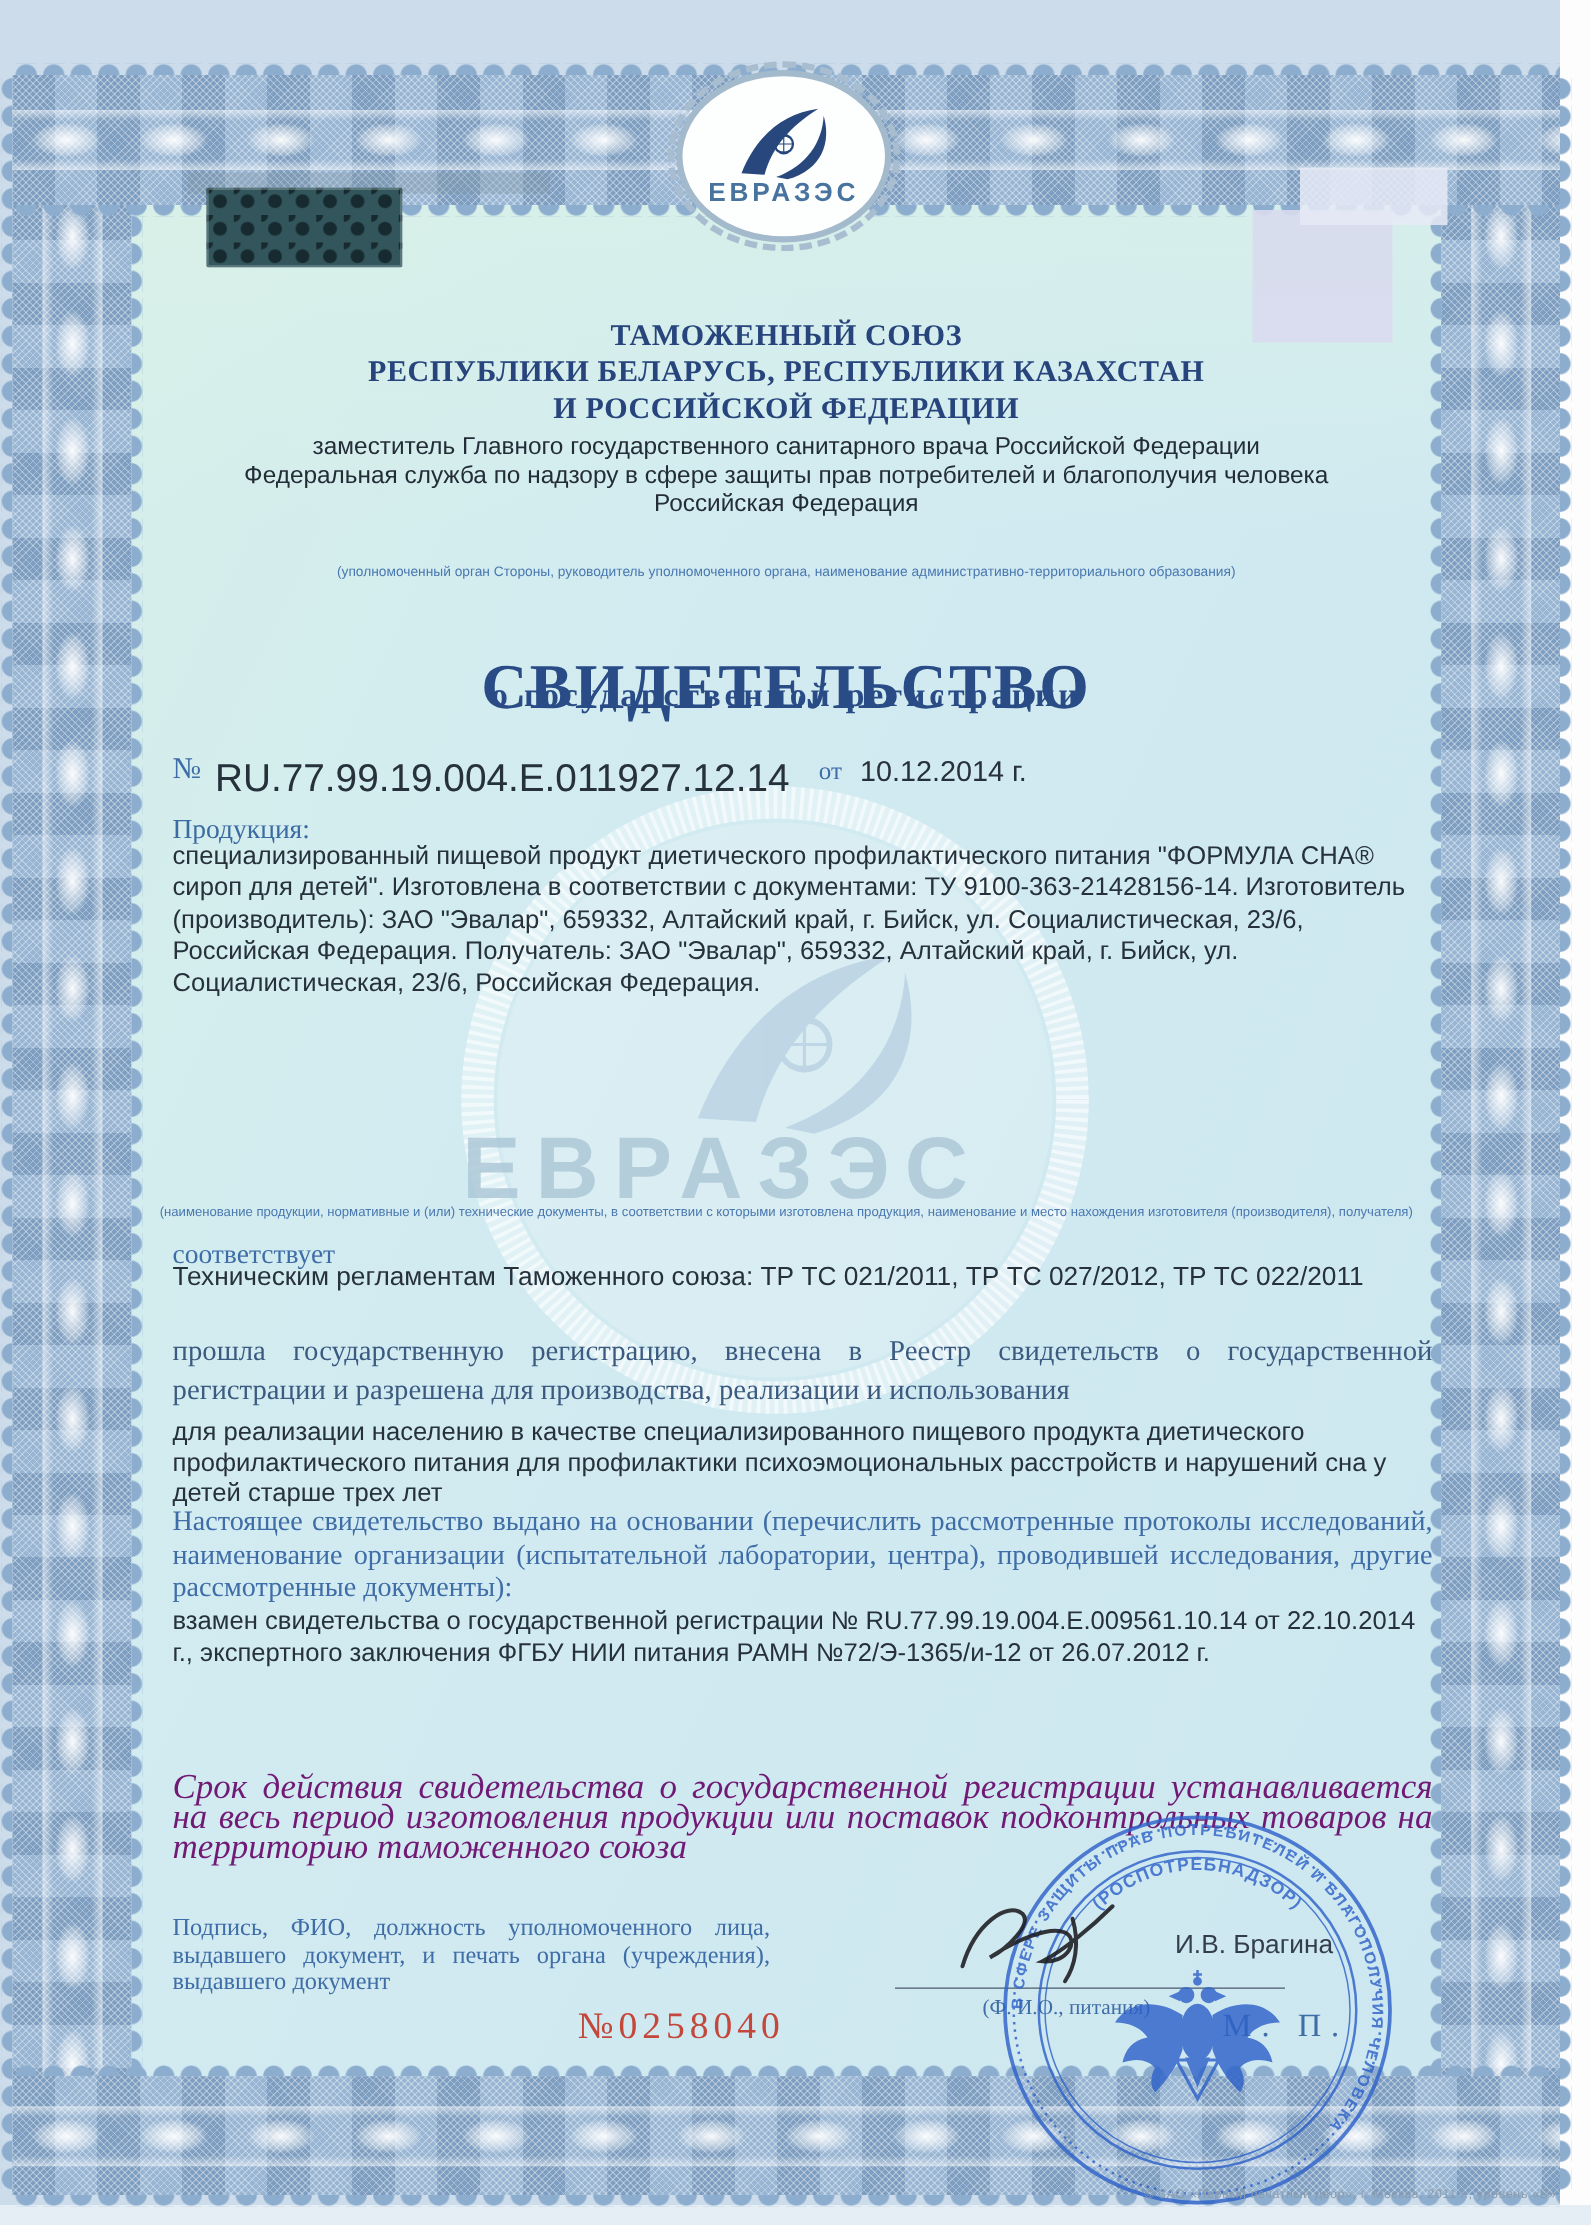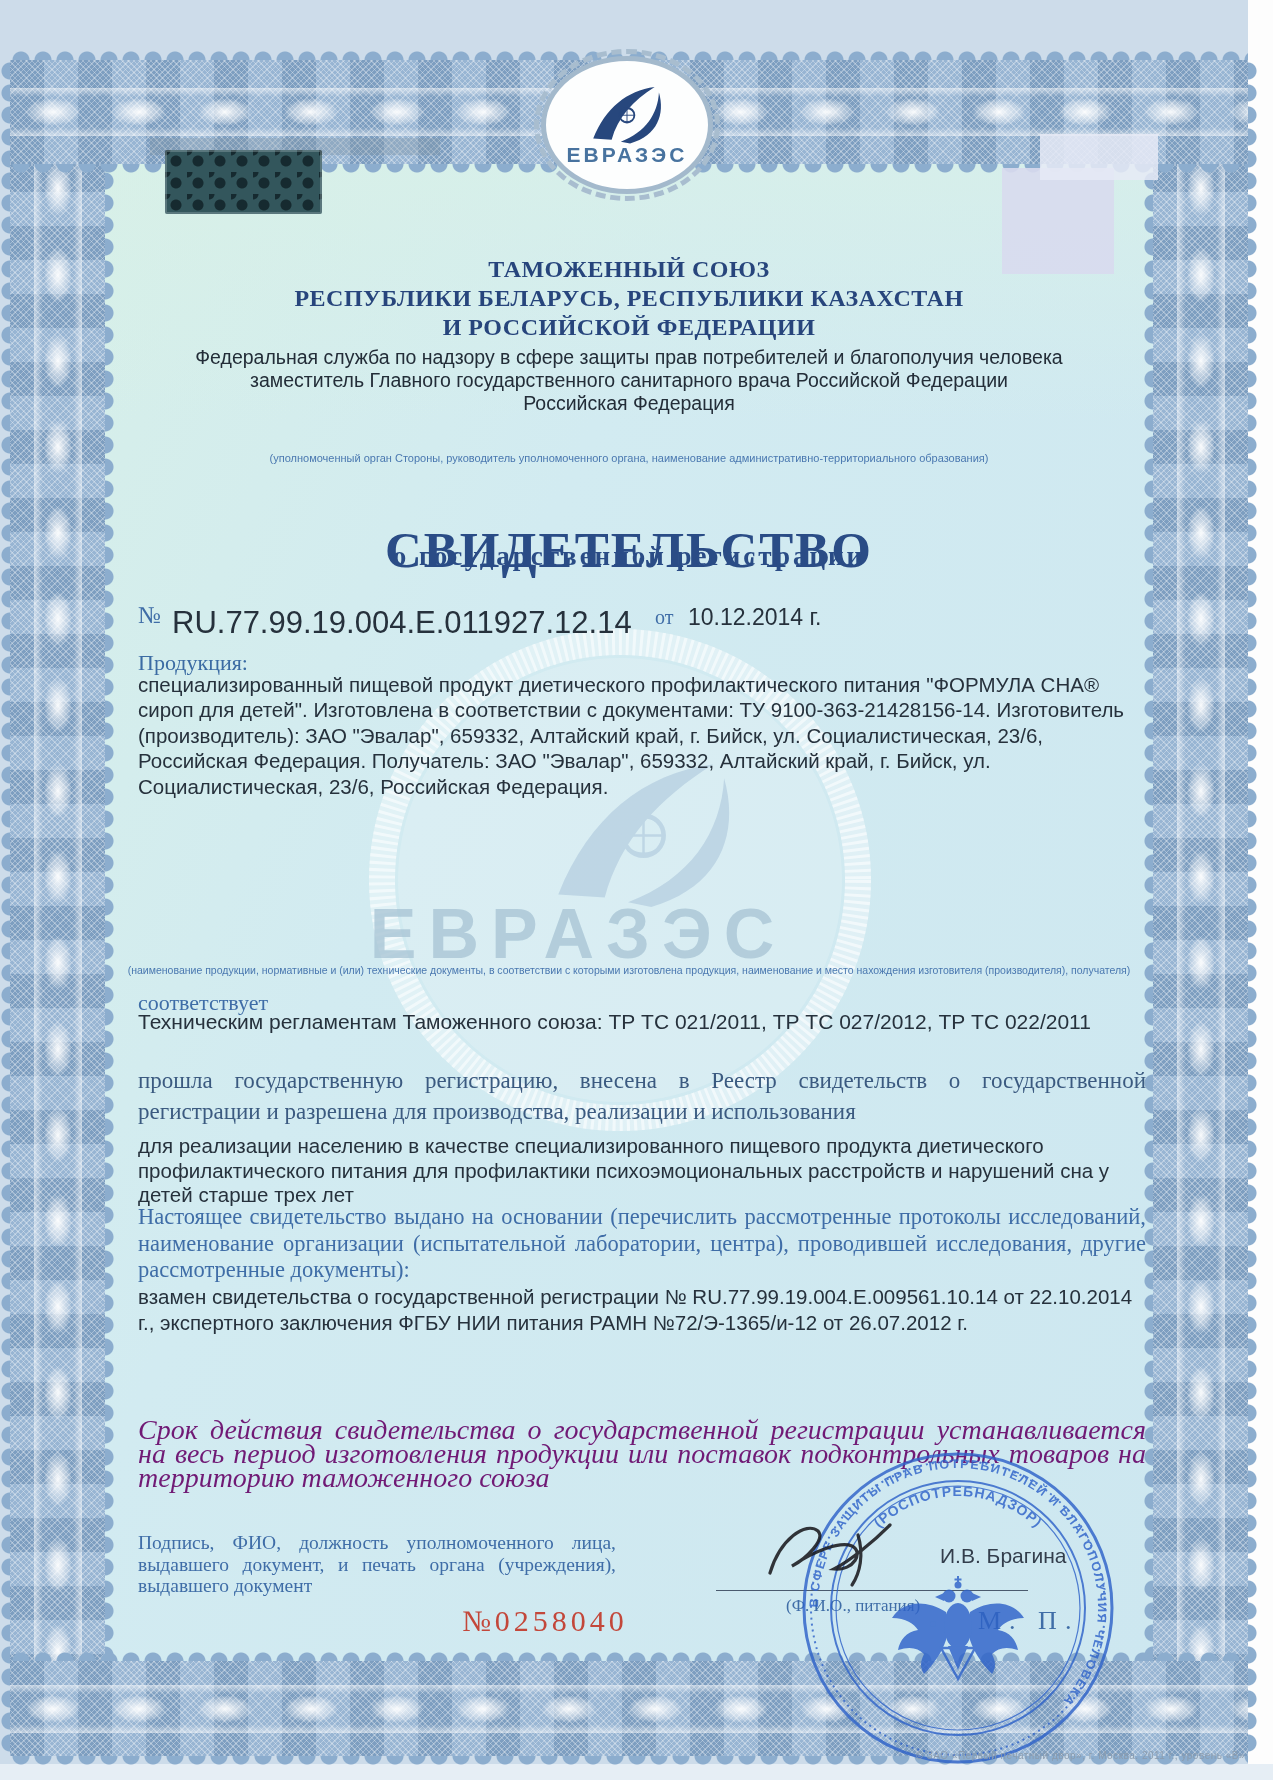--- a/index.html
+++ b/index.html
@@ -201,22 +201,22 @@
       </svg>
       <span class="emblem-label">ЕВРАЗЭС</span>
     </div>
 
     <div class="abs center union">
       <div>ТАМОЖЕННЫЙ СОЮЗ</div>
       <div>РЕСПУБЛИКИ БЕЛАРУСЬ, РЕСПУБЛИКИ КАЗАХСТАН</div>
       <div>И РОССИЙСКОЙ ФЕДЕРАЦИИ</div>
     </div>
     <div class="abs center authority">
+      <div>заместитель Главного государственного санитарного врача Российской Федерации</div>
       <div>Федеральная служба по надзору в сфере защиты прав потребителей и благополучия человека</div>
-      <div>заместитель Главного государственного санитарного врача Российской Федерации</div>
       <div>Российская Федерация</div>
     </div>
     <div class="abs center note note1">(уполномоченный орган Стороны, руководитель уполномоченного органа, наименование административно-территориального образования)</div>
 
     <div class="abs center title-main">СВИДЕТЕЛЬСТВО</div>
     <div class="abs center title-sub">о государственной регистрации</div>
 
     <div class="abs serif reg-label">№</div>
     <div class="abs reg-number">RU.77.99.19.004.Е.011927.12.14</div>
     <div class="abs serif reg-from">от</div>

